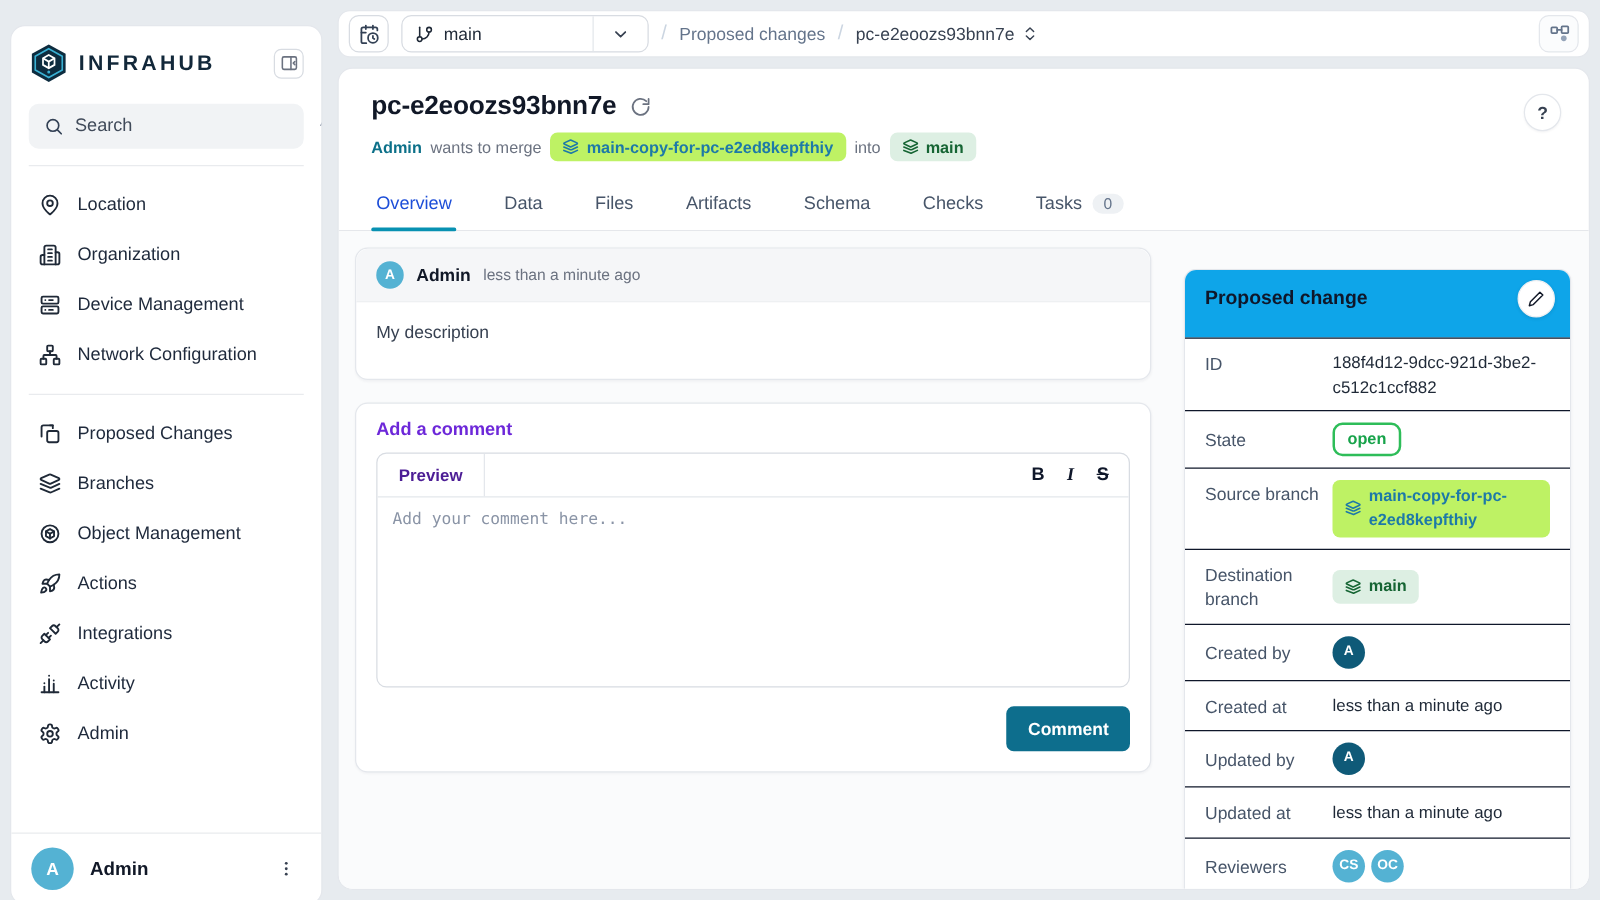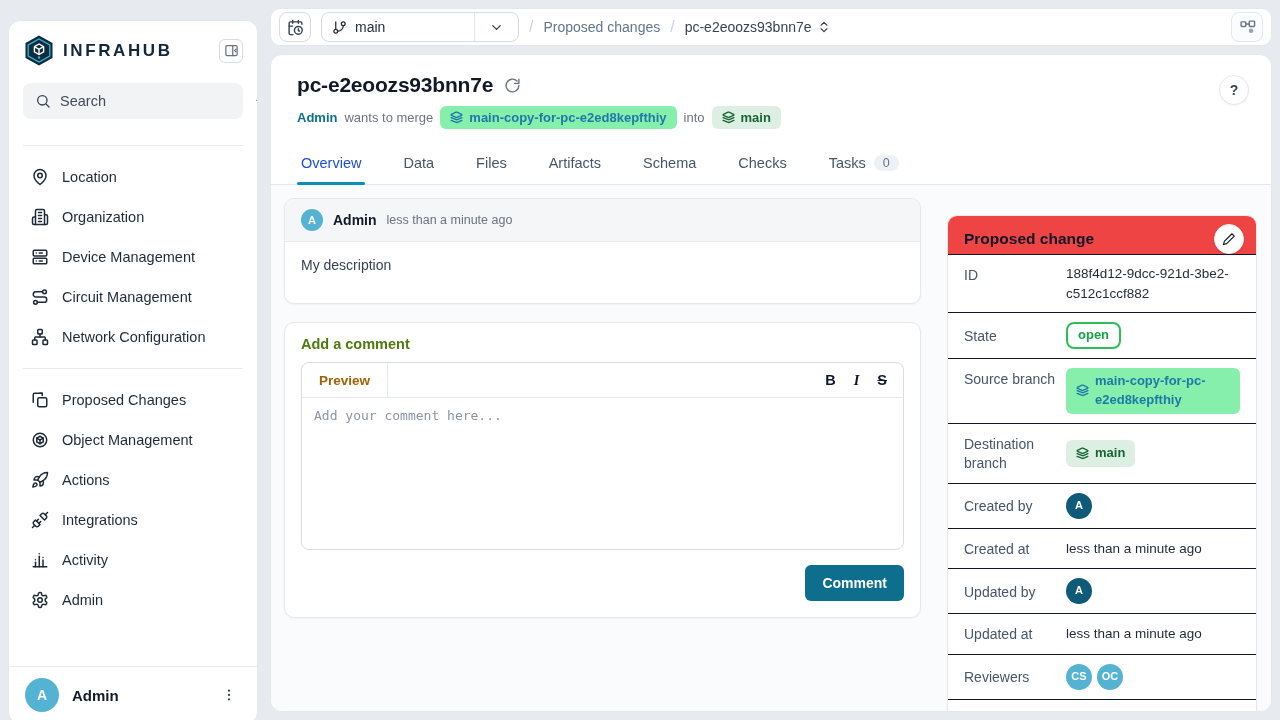--- a/index.html
+++ b/index.html
@@ -19,21 +19,21 @@
     background:#fff; border:1px solid #e4e7ec; border-radius:12px;
     display:flex; flex-direction:column; overflow:hidden;
   }
   .sidebar-header { display:flex; align-items:center; padding:13px 14px 10px 15px; }
   .brand-name { font-size:17px; font-weight:800; letter-spacing:2.6px; color:#12283a; margin-left:9px; flex:1; }
   .collapse-btn {
     width:24px; height:24px; border:1px solid #d8dce2; border-radius:6px; background:#fff;
     display:flex; align-items:center; justify-content:center; color:#6b7280; cursor:pointer;
   }
   .search-box {
-    margin:6px 14px 26px; background:#f1f3f5; border-radius:8px; height:36px;
+    margin:6px 14px 13px; background:#f1f3f5; border-radius:8px; height:36px;
     display:flex; align-items:center; gap:9px; padding:0 12px; cursor:text;
   }
   .search-box input {
     border:none; background:transparent; outline:none; flex:1;
     font-family:"Liberation Sans", sans-serif; font-size:14.5px; color:#334155;
   }
   .search-box input::placeholder { color:#414b5a; }
   .search-shortcut { font-size:12.5px; color:#64748b; }
   .sidebar-divider { border-top:1px solid #e9ebee; margin:0 14px; }
   .nav-group { padding:11px 12px; display:flex; flex-direction:column; }
@@ -92,21 +92,21 @@
     display:flex; align-items:center; justify-content:center; cursor:pointer;
     box-shadow:0 1px 2px rgba(16,24,40,.05);
   }
   .subtitle { margin-top:9px; display:flex; align-items:center; gap:7px; font-size:13px; color:#6b7280; }
   .subtitle .author { color:#0c7089; font-weight:700; }
   .branch-badge {
     display:inline-flex; align-items:center; gap:6px; padding:4px 10px; border-radius:6px;
     font-size:13px; font-weight:600; cursor:pointer;
   }
   .branch-badge .icon { flex-shrink:0; }
-  .badge-blue { background:#86efac; color:#1d79a8; }
+  .badge-blue { background:#bef264; color:#1d79a8; }
   .badge-green { background:#ddefe3; color:#166534; }
 
   .tabs { display:flex; gap:38px; padding:0 28px; margin-top:15px; border-bottom:1px solid #e5e7eb; }
   .tab { padding:11px 2px 13px; font-size:14.5px; color:#475569; cursor:pointer; position:relative; display:flex; align-items:center; gap:8px; }
   .tab.active { color:#1d4ed8; }
   .tab.active::after { content:""; position:absolute; left:-2px; right:-2px; bottom:-1px; height:3px; background:#0891b2; border-radius:2px; }
   .tab-badge { background:#eef1f4; color:#64748b; font-size:12.5px; padding:1px 9px; border-radius:10px; }
 
   .content { flex:1; background:#fafbfc; display:flex; gap:26px; padding:13px 14px 0 13px; overflow:hidden; }
   .left-col { width:637px; display:flex; flex-direction:column; gap:18px; }
@@ -117,26 +117,26 @@
     display:flex; align-items:center; gap:10px; padding:10px 16px;
     background:#f5f6f8; border-bottom:1px solid #e9ebee; border-radius:10px 10px 0 0;
   }
   .avatar-sm { width:22px; height:22px; font-size:11px; background:#54b2d3; }
   .comment-author { font-size:14px; font-weight:700; color:#111827; }
   .comment-time { font-size:12.5px; color:#6b7280; }
   .comment-body { padding:15px 16px 30px; font-size:14px; color:#374151; }
 
   
   .add-comment { padding:13px 16px 16px; display:flex; flex-direction:column; }
-  .add-comment-title { font-size:14.5px; font-weight:700; color:#4d7c0f; margin-bottom:10px; }
+  .add-comment-title { font-size:14.5px; font-weight:700; color:#6d28d9; margin-bottom:10px; }
   .editor { border:1px solid #d8dce2; border-radius:8px; overflow:hidden; background:#fff; }
   .editor-toolbar { display:flex; align-items:stretch; border-bottom:1px solid #e4e7ec; height:35px; }
   .preview-tab {
     padding:0 17px; display:flex; align-items:center; border-right:1px solid #e4e7ec;
-    font-size:13.5px; font-weight:700; color:#a16207; cursor:pointer;
+    font-size:13.5px; font-weight:700; color:#4c1d95; cursor:pointer;
   }
   .fmt-group { margin-left:auto; display:flex; align-items:center; gap:18px; padding-right:16px; }
   .fmt-btn { font-size:14.5px; font-weight:800; color:#0f172a; cursor:pointer; line-height:1; }
   .fmt-italic { font-style:italic; font-family:"Liberation Serif", serif; }
   .fmt-strike { text-decoration:line-through; }
   .editor-area { height:151px; }
   .editor-area textarea {
     width:100%; height:100%; border:none; outline:none; resize:none; padding:10px 12px;
     font-family:"DejaVu Sans Mono", monospace; font-size:13px; color:#334155; background:transparent;
   }
@@ -144,21 +144,21 @@
   .editor-footer { display:flex; justify-content:flex-end; margin-top:15px; }
   .comment-btn {
     background:#0d6e8d; color:#fff; border:none; border-radius:6px; padding:10px 17px;
     font-family:"Liberation Sans", sans-serif; font-size:14px; font-weight:600; cursor:pointer;
   }
 
   
   .right-col { flex:1; }
   .panel { margin-top:17px; overflow:hidden; border-radius:10px 10px 0 0; border-bottom:none; }
   .panel-header {
-    background:#ef4444; padding:8px 12px 0 16px; display:flex; align-items:center; justify-content:space-between;
+    background:#0ea5e9; padding:8px 12px 16px 16px; display:flex; align-items:center; justify-content:space-between;
   }
   .panel-title { font-size:15.5px; font-weight:700; color:#0f172a; }
   .edit-btn {
     width:30px; height:30px; border-radius:50%; background:#fff; border:1px solid #eef0f3;
     box-shadow:0 1px 3px rgba(16,24,40,.12); display:flex; align-items:center; justify-content:center;
     color:#111827; cursor:pointer;
   }
   .prow { display:flex; align-items:flex-start; padding:9px 16px; border-top:1px solid #0f172a; }
   .prow:first-of-type { border-top:none; }
   .plabel { width:102px; flex-shrink:0; font-size:14px; color:#475569; line-height:1.4; padding-top:2px; }
@@ -240,30 +240,20 @@
             <rect x="3" y="3" width="18" height="7.5" rx="1.5"></rect>
             <rect x="3" y="13.5" width="18" height="7.5" rx="1.5"></rect>
             <path d="M7 6.75h.01M7 17.25h.01M11 6.75h4M11 17.25h4"></path>
           </svg>
       </span>
       <span class="nav-label">Device Management</span>
     </div>
     <div class="nav-item">
       <span class="icon">
         <svg width="18" height="18" viewBox="0 0 24 24" fill="none" stroke="currentColor" stroke-width="2" stroke-linecap="round" stroke-linejoin="round">
-            <circle cx="6" cy="19" r="2.5"></circle>
-            <path d="M8.5 19h9a3.5 3.5 0 0 0 0-7h-11a3.5 3.5 0 0 1 0-7H15"></path>
-            <circle cx="18" cy="5" r="2.5"></circle>
-          </svg>
-      </span>
-      <span class="nav-label">Circuit Management</span>
-    </div>
-    <div class="nav-item">
-      <span class="icon">
-        <svg width="18" height="18" viewBox="0 0 24 24" fill="none" stroke="currentColor" stroke-width="2" stroke-linecap="round" stroke-linejoin="round">
             <rect x="16" y="16" width="6" height="6" rx="1"></rect>
             <rect x="2" y="16" width="6" height="6" rx="1"></rect>
             <rect x="9" y="2" width="6" height="6" rx="1"></rect>
             <path d="M5 16v-3a1 1 0 0 1 1-1h12a1 1 0 0 1 1 1v3"></path>
             <path d="M12 12V8"></path>
           </svg>
       </span>
       <span class="nav-label">Network Configuration</span>
     </div>
   </nav>
@@ -273,20 +263,30 @@
   <nav class="nav-group">
     <div class="nav-item">
       <span class="icon">
         <svg width="18" height="18" viewBox="0 0 24 24" fill="none" stroke="currentColor" stroke-width="2" stroke-linecap="round" stroke-linejoin="round">
             <rect x="9" y="9" width="12" height="12" rx="2"></rect>
             <path d="M3 15V5a2 2 0 0 1 2-2h10"></path>
             <path d="m12 3 3 0-0 3"></path>
           </svg>
       </span>
       <span class="nav-label">Proposed Changes</span>
+    </div>
+    <div class="nav-item">
+      <span class="icon">
+        <svg width="18" height="18" viewBox="0 0 24 24" fill="none" stroke="currentColor" stroke-width="2" stroke-linecap="round" stroke-linejoin="round">
+            <path d="m12.83 2.18a2 2 0 0 0-1.66 0L2.6 6.08a1 1 0 0 0 0 1.83l8.58 3.91a2 2 0 0 0 1.66 0l8.58-3.9a1 1 0 0 0 0-1.83Z"></path>
+            <path d="m22 12.18-8.58 3.91a2 2 0 0 1-1.66 0L2 12.18"></path>
+            <path d="m22 17.18-8.58 3.91a2 2 0 0 1-1.66 0L2 17.18"></path>
+          </svg>
+      </span>
+      <span class="nav-label">Branches</span>
     </div>
     <div class="nav-item">
       <span class="icon">
         <svg width="18" height="18" viewBox="0 0 24 24" fill="none" stroke="currentColor" stroke-width="2" stroke-linecap="round" stroke-linejoin="round">
             <circle cx="12" cy="12" r="9"></circle>
             <path d="m12 7 4.3 2.5v5L12 17l-4.3-2.5v-5Z"></path>
             <path d="m7.7 9.5 4.3 2.5 4.3-2.5"></path>
             <path d="M12 12v5"></path>
           </svg>
       </span>

